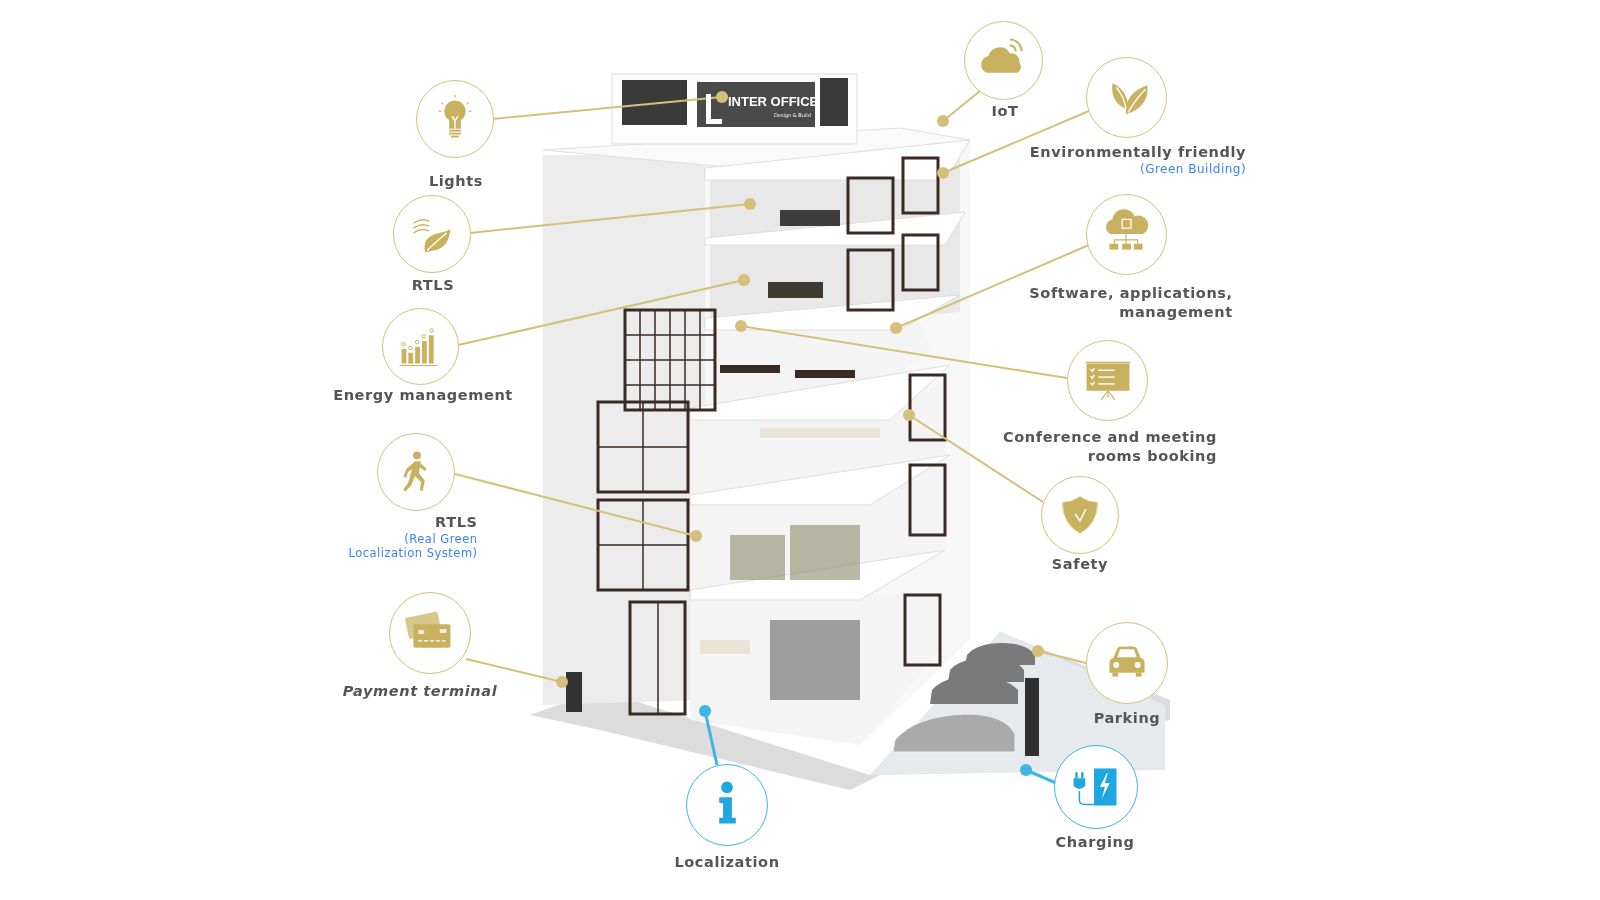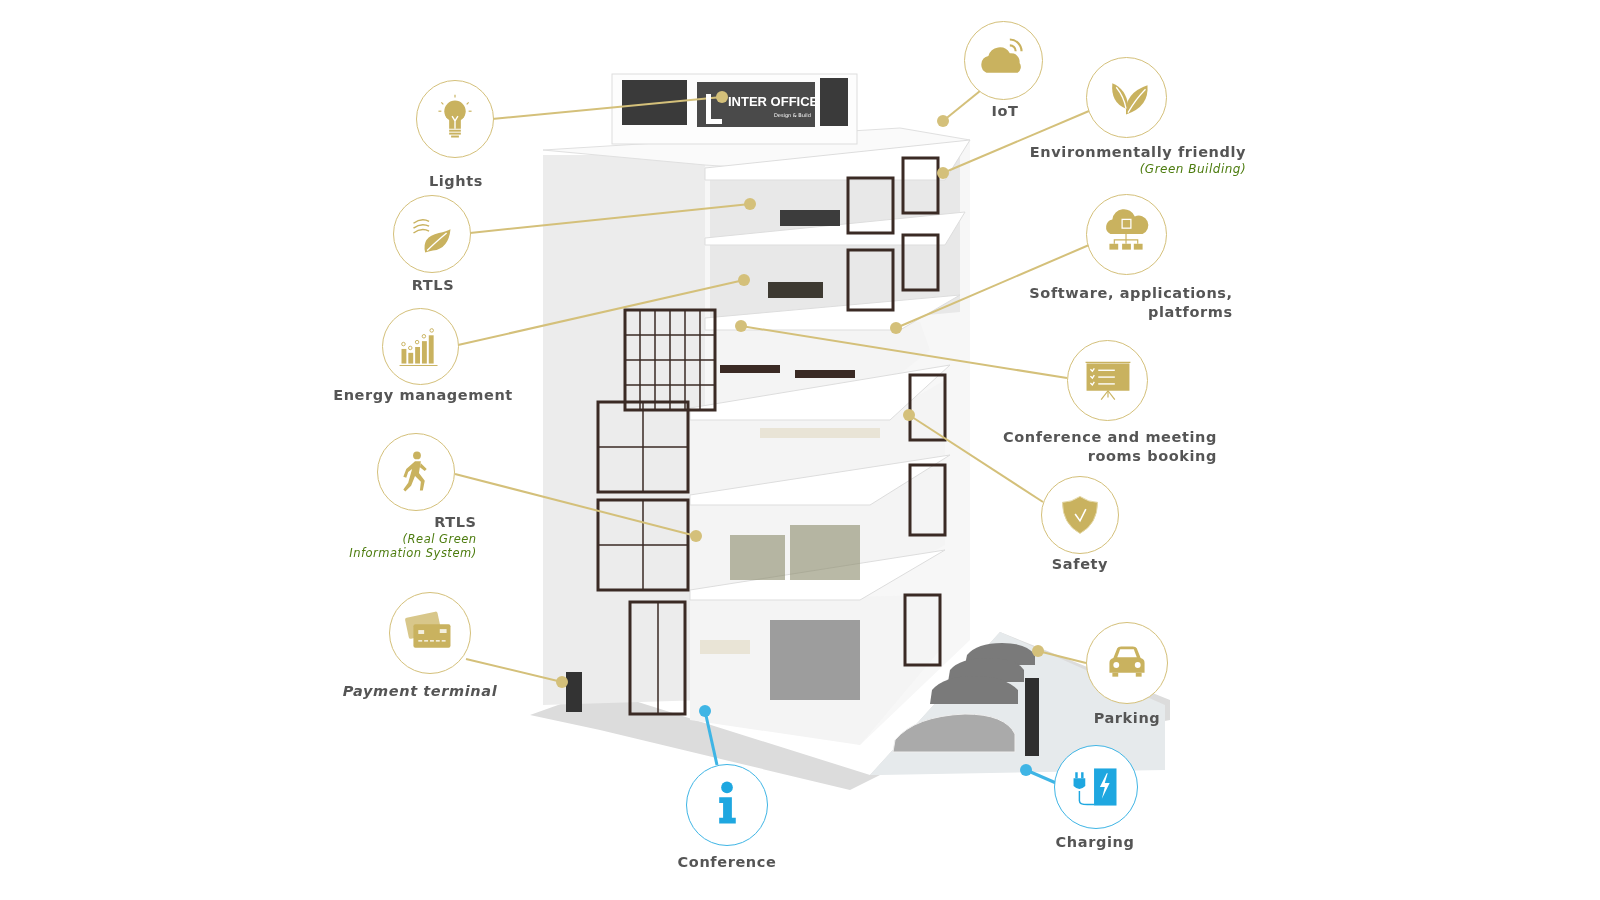--- a/index.html
+++ b/index.html
@@ -6,21 +6,21 @@
   body { width:1600px; height:900px; background:#ffffff; position:relative; overflow:hidden;
          font-family:"DejaVu Sans", "Liberation Sans", sans-serif; }
   #scene { position:absolute; left:0; top:0; width:1351px; height:900px; }
   .feature { position:absolute; text-align:center; }
   .circle { position:absolute; border-radius:50%; background:#fff; box-sizing:border-box; }
   .circle.gold { border:1.5px solid #d4c07a; }
   .circle.blue { border:1.5px solid #3fb5e5; }
   .circle svg { position:absolute; left:0; top:0; width:100%; height:100%; }
   .label { position:absolute; white-space:nowrap; transform:translateX(-50%); text-align:right;
            color:#555; font-size:14.5px; letter-spacing:0.6px; font-weight:600; line-height:19px; }
-  .sub { display:block; font-size:11.5px; font-weight:400; color:#4d7c0f; letter-spacing:0.5px; line-height:14px;font-style:italic; }
+  .sub { display:block; font-size:11.5px; font-weight:400; color:#3b82f6; letter-spacing:0.5px; line-height:14px; }
 </style>
 </head>
 <body>
 
 <div id="scene">
 
   <svg width="1600" height="900" style="position:absolute;left:0;top:0">
 
     <polygon points="530,715 600,690 870,775 1000,632 1170,700 1170,720 880,775 850,790 600,730" fill="#dcdcdc"></polygon>
     <polygon points="870,775 1000,632 1165,705 1165,770 880,775" fill="#e6eaec"></polygon>
@@ -205,21 +205,21 @@
   <div class="feature">
     <div class="circle gold" style="left:377px;top:433px;width:78px;height:78px;">
       <svg viewBox="0 0 78 78">
         <circle cx="40" cy="22" r="4" fill="#c9b25f"></circle>
         <path d="M38,28 l6,0 l-2,12 l6,8 l-2,10 l-3,0 l1,-9 l-6,-6 l-4,10 l-6,6 l-2,-2 l5,-7 l4,-14 l-4,3 l-2,6 l-3,-1 l3,-8 z M44,30 l6,6 l-2,2 l-5,-4 z" fill="#c9b25f"></path>
       </svg>
     </div>
     <span class="label" style="left:413px;top:513px;">
       <span>RTLS</span>
       <span class="sub">(Real Green</span>
-      <span class="sub">Information System)</span>
+      <span class="sub">Localization System)</span>
     </span>
   </div>
 
   <div class="feature">
     <div class="circle gold" style="left:389px;top:592px;width:82px;height:82px;">
       <svg viewBox="0 0 82 82">
         <rect x="17" y="22" width="34" height="22" rx="2" fill="#d8c78a" transform="rotate(-12 34 33)"></rect>
         <rect x="24" y="32" width="38" height="24" rx="2" fill="#c9b25f"></rect>
         <rect x="29" y="38" width="6" height="4" fill="#fff" opacity="0.8"></rect>
           <rect x="51" y="37" width="7" height="4" fill="#fff" opacity="0.8"></rect>
@@ -267,21 +267,21 @@
           </g>
         <g fill="#c9b25f">
             <rect x="23" y="50" width="9" height="6"></rect>
             <rect x="36" y="50" width="9" height="6"></rect>
             <rect x="48" y="50" width="9" height="6"></rect>
           </g>
       </svg>
     </div>
     <span class="label" style="left:1131px;top:284px;">
       <span>Software, applications,</span><br>
-      <span>platforms</span>
+      <span>management</span>
     </span>
   </div>
 
   <div class="feature">
     <div class="circle gold" style="left:1067px;top:340px;width:81px;height:81px;">
       <svg viewBox="0 0 81 81">
         <rect x="19" y="23" width="44" height="28" fill="#c9b25f"></rect>
         <line x1="18" y1="22" x2="64" y2="22" stroke="#c9b25f" stroke-width="1.2"></line>
         <g stroke="#fff" stroke-width="1.4" fill="none">
             <path d="M23,29 l2,2 l2,-3"></path>
@@ -341,16 +341,16 @@
     <span class="label" style="left:1095px;top:833px;">Charging</span>
   </div>
 
   <div class="feature">
     <div class="circle blue" style="left:686px;top:764px;width:82px;height:82px;">
       <svg viewBox="0 0 82 82">
         <circle cx="41" cy="23" r="6" fill="#1ea7e0"></circle>
         <path d="M33,33 l13,0 l0,21 l4,0 l0,6 l-17,0 l0,-6 l4,0 l0,-15 l-4,0 z" fill="#1ea7e0"></path>
       </svg>
     </div>
-    <span class="label" style="left:727px;top:853px;">Conference</span>
+    <span class="label" style="left:727px;top:853px;">Localization</span>
   </div>
 
 </div>
 
 </body></html>

